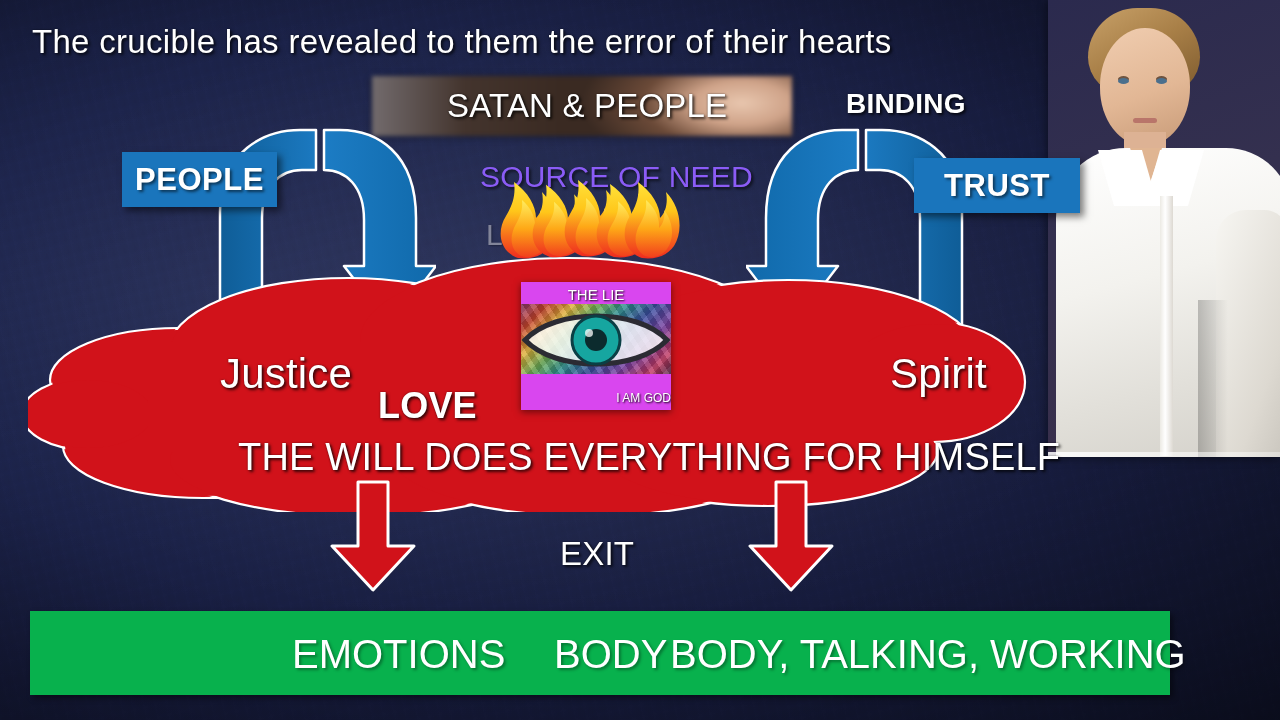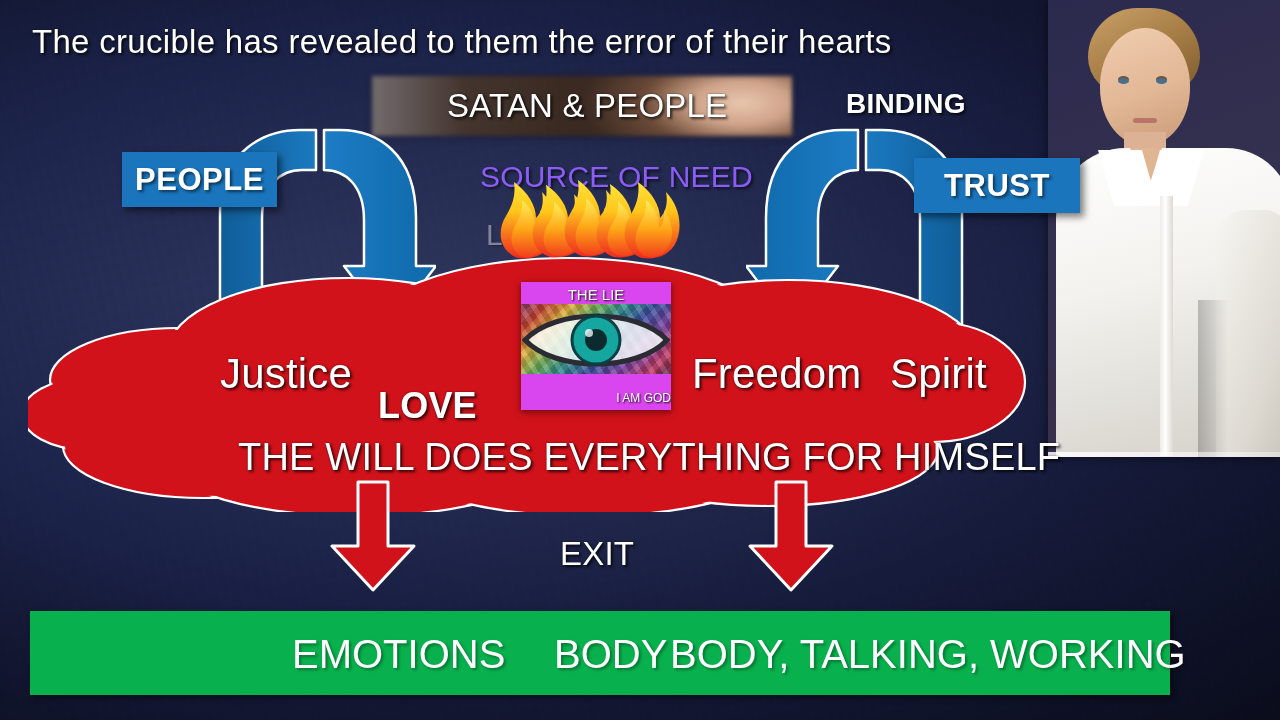--- a/index.html
+++ b/index.html
@@ -233,21 +233,20 @@
       <ellipse cx="760" cy="124" rx="188" ry="74"></ellipse>
       <ellipse cx="740" cy="218" rx="168" ry="54"></ellipse>
       <ellipse cx="905" cy="150" rx="90" ry="58"></ellipse>
       <ellipse cx="60" cy="182" rx="64" ry="34"></ellipse>
       <rect x="120" y="110" width="780" height="110"></rect>
     </g>
   </svg>
 
   <div class="cap" id="w-spirit">Justice</div>
   <div class="cap" id="w-love">LOVE</div>
-  <div class="cap" id="w-freedom">Freedom</div>
   <div class="cap" id="w-justice">Spirit</div>
   <div class="cap" id="w-will">THE WILL DOES EVERYTHING FOR HIMSELF</div>
 
   <div id="lie-card">
     <div class="lbl top">THE LIE</div>
     <div class="eyewrap">
       <div class="facets"></div>
       <svg width="150" height="70" viewBox="0 0 150 70" style="position:absolute;inset:0">
         <path d="M4,36 C34,4 116,4 146,36 C116,68 34,68 4,36 Z" fill="#ffffff" opacity=".82"></path>
         <path d="M4,36 C34,4 116,4 146,36 C116,68 34,68 4,36 Z" fill="none" stroke="#2b2b33" stroke-width="5"></path>

